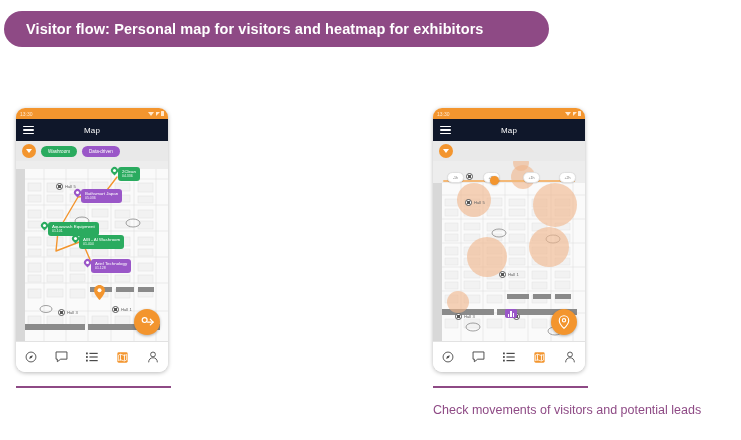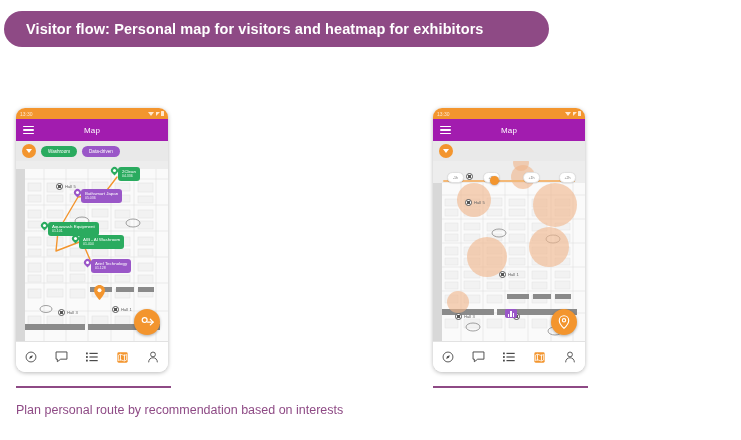--- a/index.html
+++ b/index.html
@@ -49,21 +49,21 @@
     width:0;height:0;border-left:3px solid transparent;border-right:3px solid transparent;
     border-top:4px solid #ffe7cd;
   }
   .si-sig {
     width:0;height:0;border-left:4px solid #ffe7cd;border-bottom:4px solid transparent;
   }
   .si-bat { width:3px;height:5px;background:#ffe7cd;border-radius:.5px; }
 
   
   .appbar {
-    height:22px; background:#a21caf; position:relative;
+    height:22px; background:#0f172a; position:relative;
     display:flex; align-items:center;
   }
   .hamburger { margin-left:7px; width:11px; display:flex; flex-direction:column; gap:2px; cursor:pointer; }
   .hamburger span { display:block; height:1.6px; background:#fff; border-radius:1px; }
   .appbar-title {
     position:absolute; left:0; right:0; text-align:center;
     color:#fff; font-size:8px; letter-spacing:.2px;
   }
 
   
@@ -615,18 +615,18 @@
       <svg width="12" height="12" viewBox="0 0 16 16">
           <circle cx="8" cy="4.6" r="3.2" fill="none" stroke="#4a4a4a" stroke-width="1.2"></circle>
           <path d="M2.2 14.6c0-3.4 2.6-5.6 5.8-5.6s5.8 2.2 5.8 5.6" fill="none" stroke="#4a4a4a" stroke-width="1.2" stroke-linecap="round"></path>
         </svg>
     </div>
   </div>
 </div>
 
 <div class="caption" id="caption-left">
   <div class="cap-rule"></div>
-  <div class="cap-text">Plan personal route by recommendation based on interests</div>
 </div>
 
 <div class="caption" id="caption-right">
   <div class="cap-rule"></div>
+  <div class="cap-text">Check movements of visitors and potential leads</div>
 </div>
 
 </body></html>

